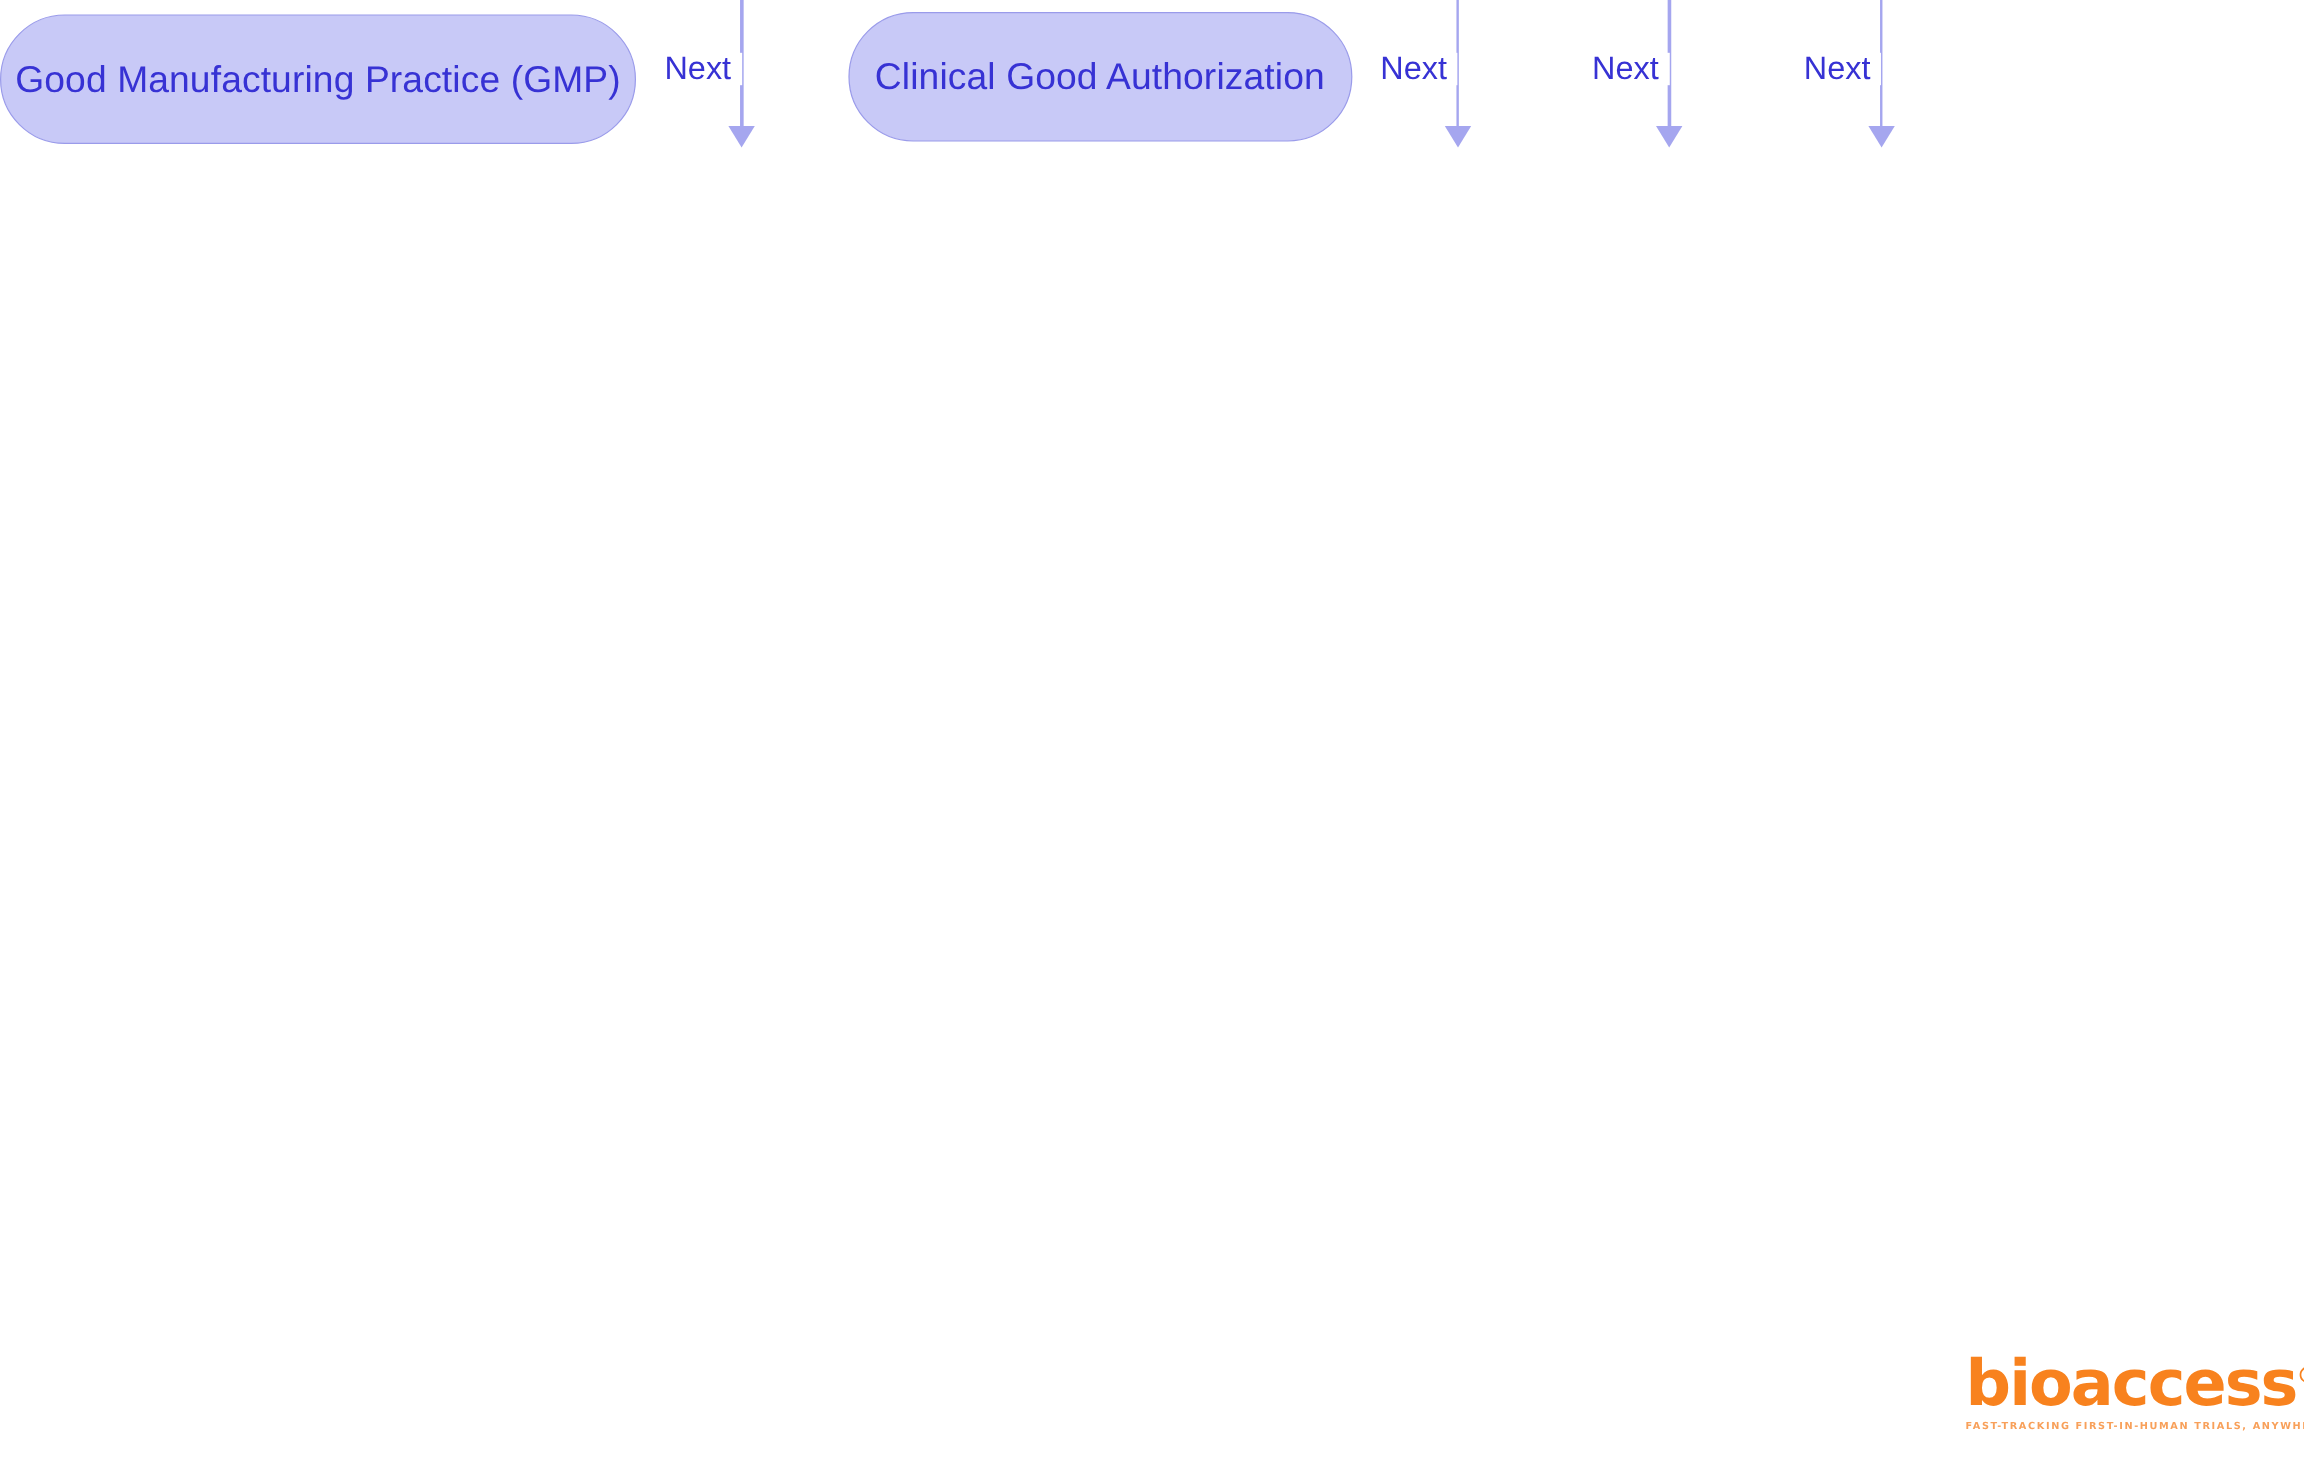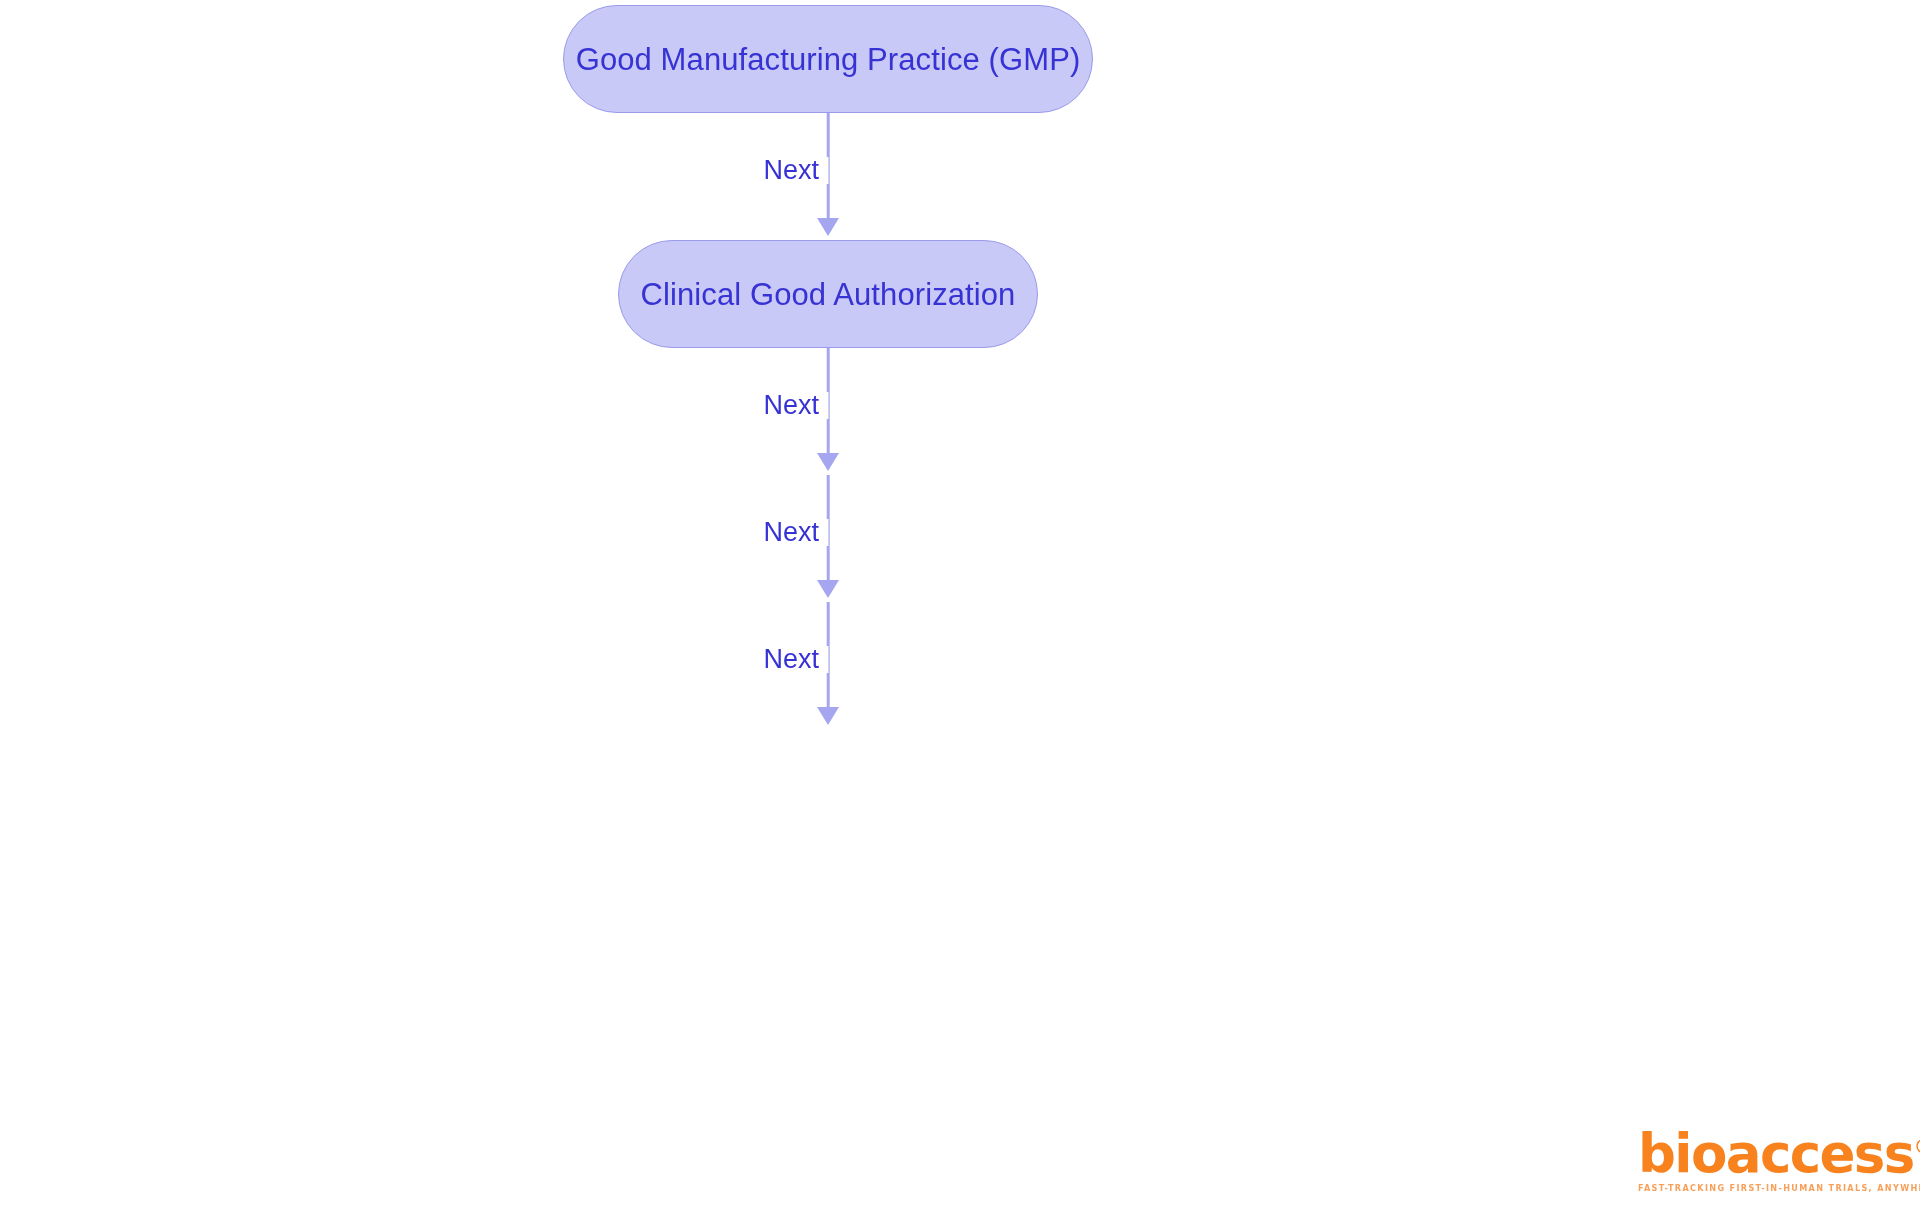--- a/index.html
+++ b/index.html
@@ -20,21 +20,21 @@
     inset: 0;
     background: #ffffff;
   }
 
   .flow-stack {
     position: absolute;
     left: 0;
     top: 0;
     width: 1656px;
     display: flex;
-    flex-direction: column;
+    flex-direction: row;
     align-items: center;
   }
 
   
   .node {
     box-sizing: border-box;
     background: #c8c9f7;
     border: 1.6px solid #9a9bea;
     border-radius: 999px;
     height: 108px;

